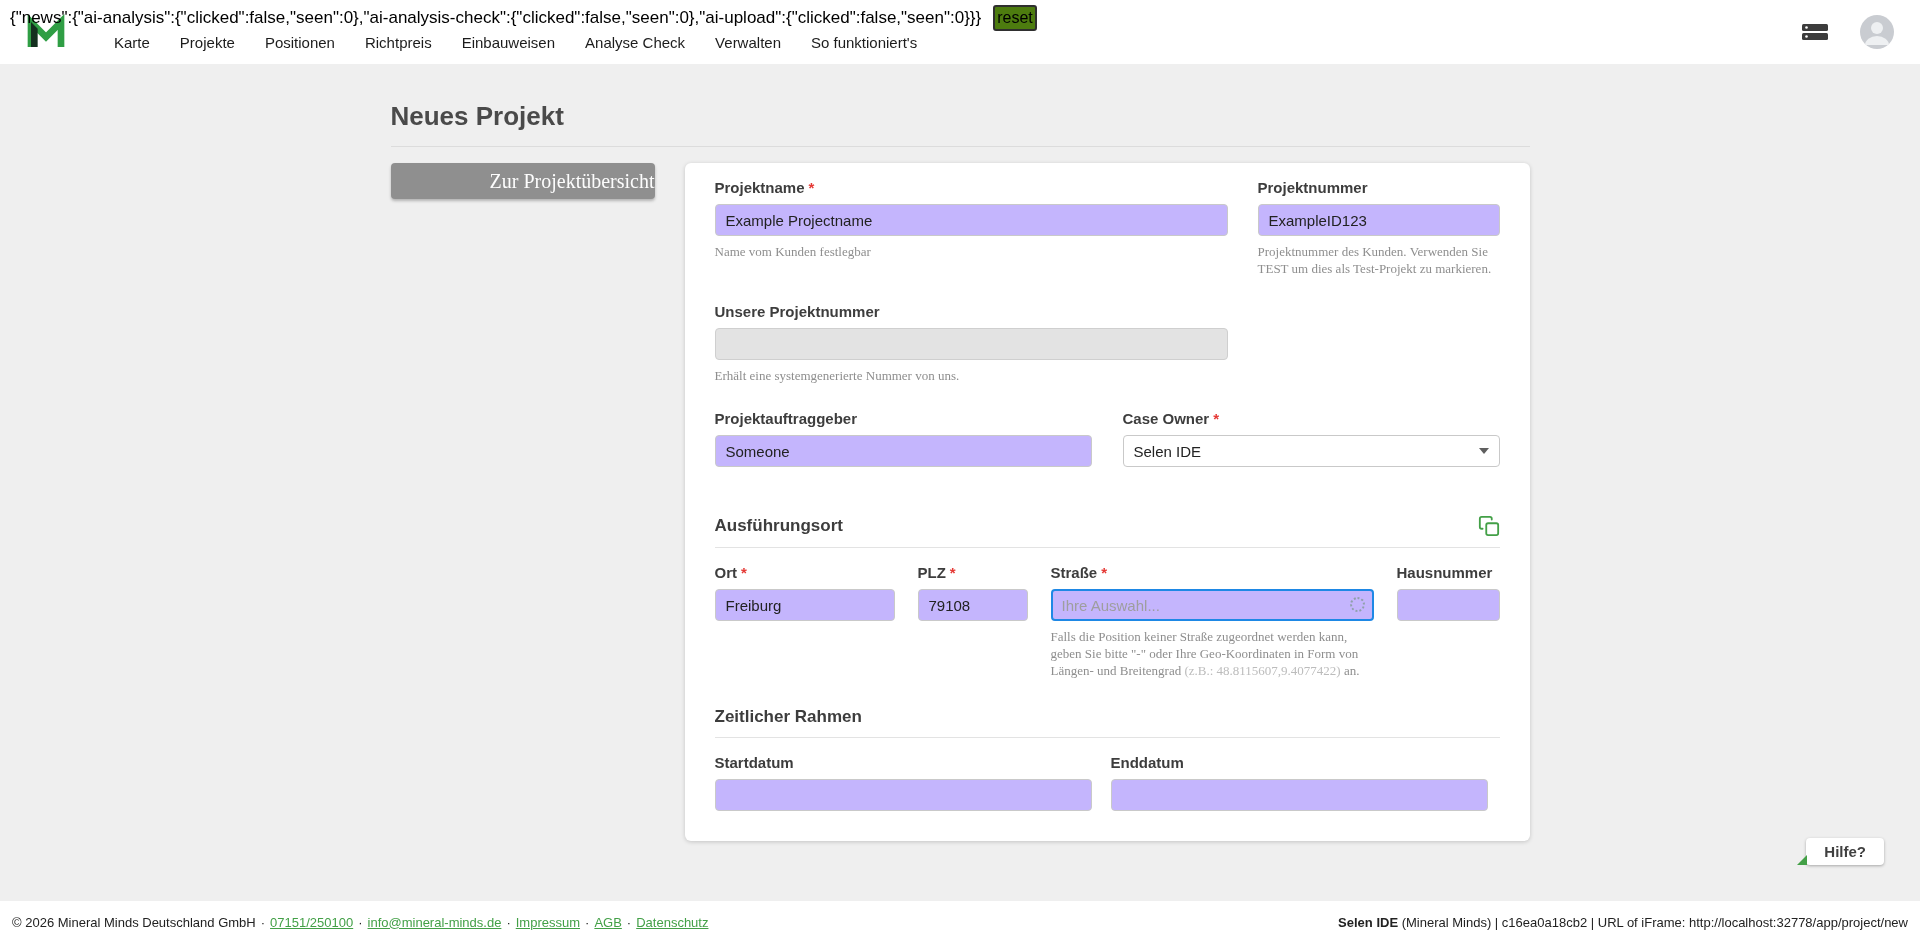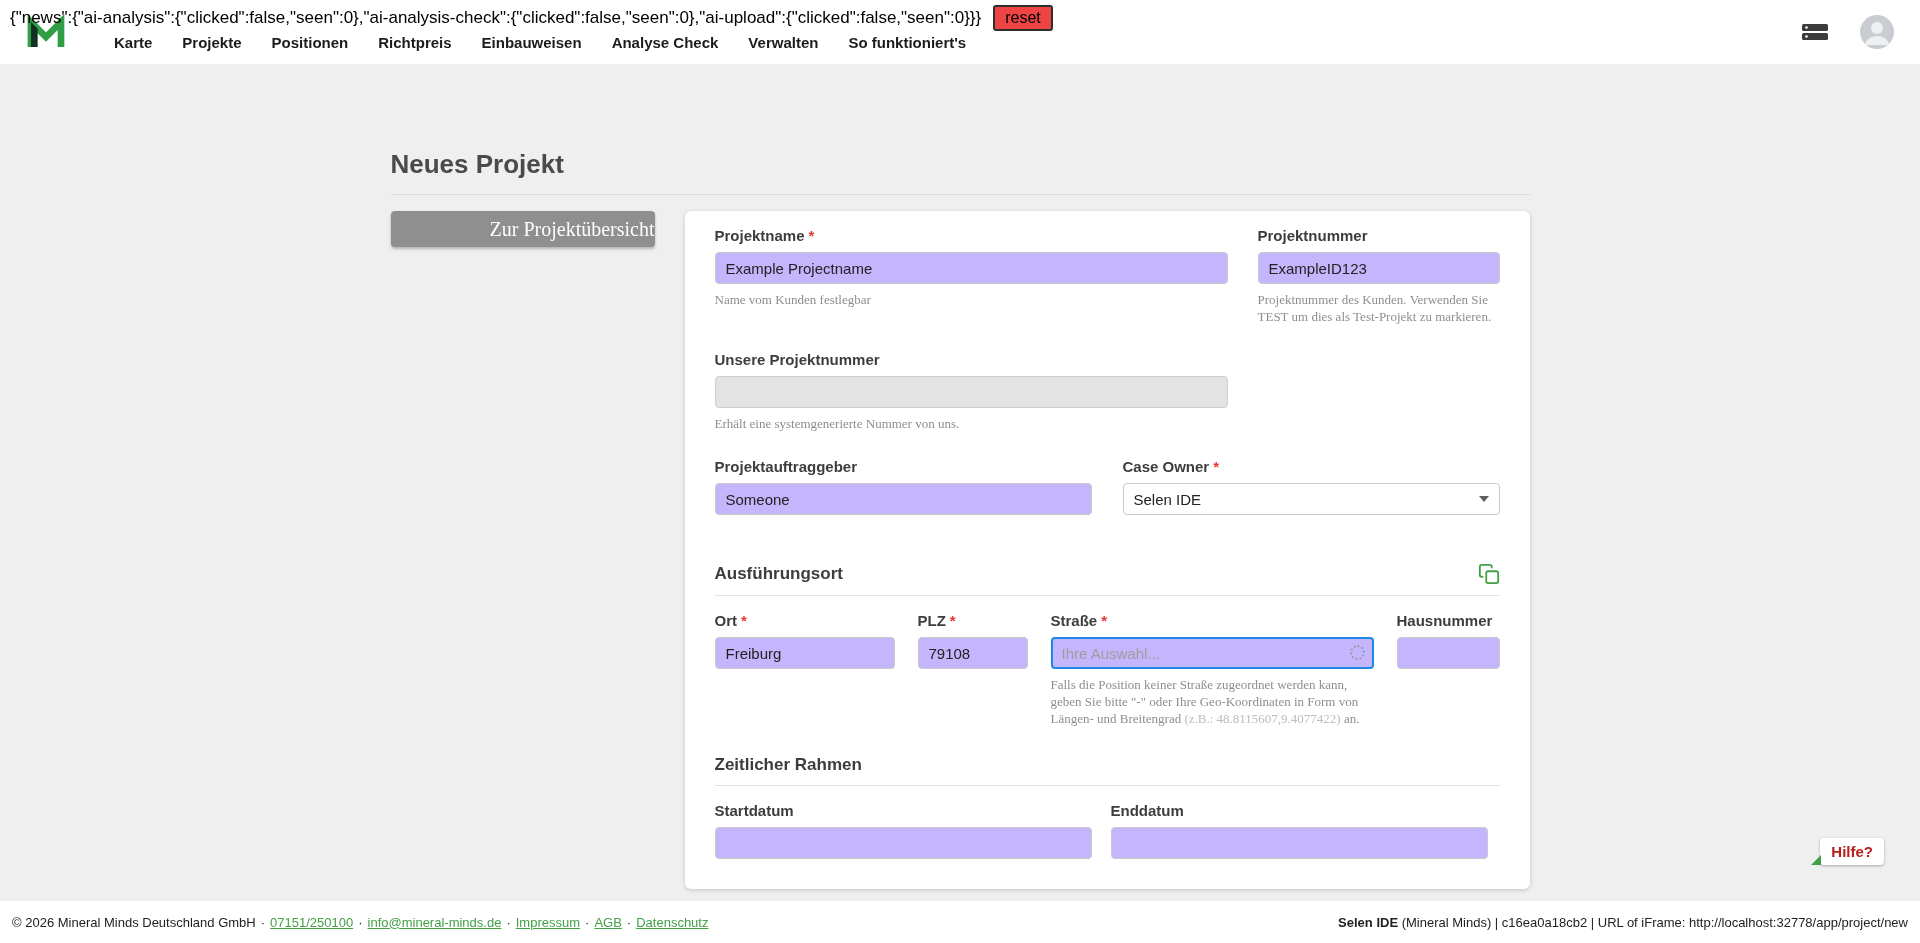--- a/index.html
+++ b/index.html
@@ -12,42 +12,42 @@
   }
 
   
   .debug-bar {
     position:absolute; top:5px; left:10px; z-index:30;
     display:flex; align-items:center; gap:12px;
     font-size:17px; color:#000; white-space:nowrap;
   }
   .debug-bar button {
     font-family:"Liberation Sans", sans-serif;
-    font-size:16px; padding:2px 10px;
+    font-size:16px; padding:2px 2px;
     border:2px solid #2f2f2f; border-radius:3px;
-    background:#ef4444; cursor:pointer;
+    background:#4d7c0f; cursor:pointer;
   }
 
   
   header {
     height:64px; background:#fff;
     display:flex; align-items:center;
     padding:0 26px; flex:0 0 auto;
   }
   .logo { margin-right:48px; display:flex; align-items:center; }
   nav { display:flex; gap:30px; }
   nav a {
-    font-size:15px; font-weight:700; color:#1c1c1c;
+    font-size:15px; font-weight:400; color:#1c1c1c;
     text-decoration:none; cursor:pointer; white-space:nowrap;margin-top:21px;
   }
   .header-right { margin-left:auto; display:flex; align-items:center; gap:30px; }
 
   
   main { flex:1 1 auto; background:#efefef; position:relative; overflow:hidden; }
-  .container { width:1139px; margin:0 auto; padding-top:84px; }
+  .container { width:1139px; margin:0 auto; padding-top:36px; }
   h1.page-title { font-size:26px; line-height:32px; font-weight:bold; color:#4a4a4a; }
   hr.page-divider { border:none; border-top:1px solid #dcdcdc; margin:14px 0 0; }
 
   .layout-row { display:flex; gap:30px; margin-top:16px; align-items:flex-start; }
   .left-col { width:264px; flex:0 0 264px; }
   .back-btn {
     width:100%; height:36px; border:none; border-radius:4px;
     background:#8f8f8f; color:#fdfdfd; font-size:20px;
     font-family:Liberation Serif, serif;
     box-shadow:0 2px 3px rgba(0,0,0,.25); cursor:pointer;text-align:right;
@@ -102,21 +102,21 @@
   .section-head h2 { font-size:17px; font-weight:bold; color:#3d3d3d; }
   hr.card-divider { border:none; border-top:1px solid #e3e3e3; margin:10px 0 0; }
   .section-1 { margin-top:48px; }
   .section-2 { margin-top:28px; }
   .row-dates { margin-top:16px;gap:19px; }
   .icon-btn { background:none; border:none; cursor:pointer; padding:0; display:flex; }
 
   
   .help-tip {
     position:absolute; right:36px; bottom:78px; z-index:20;
-    background:#fff; padding:5px 11px; font-size:15px; font-weight:bold; color:#b91c1c;
+    background:#fff; padding:5px 18px; font-size:15px; font-weight:bold; color:#404040;
     box-shadow:0 1px 3px rgba(0,0,0,.3); border-radius:4px; cursor:pointer;
   }
   .help-tip::before {
     content:""; position:absolute; left:-9px; bottom:0;
     border-top:10px solid transparent; border-right:10px solid #43a047;
   }
 
   
   footer {
     height:42px; flex:0 0 42px; background:#fff;

